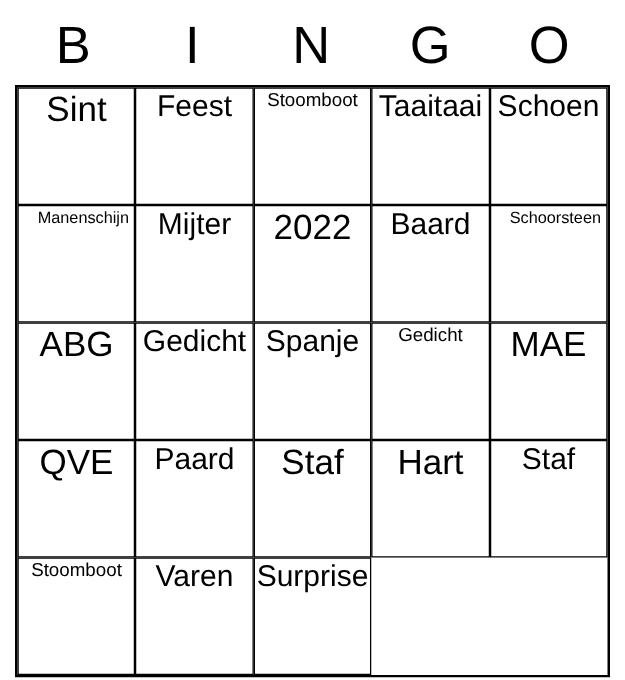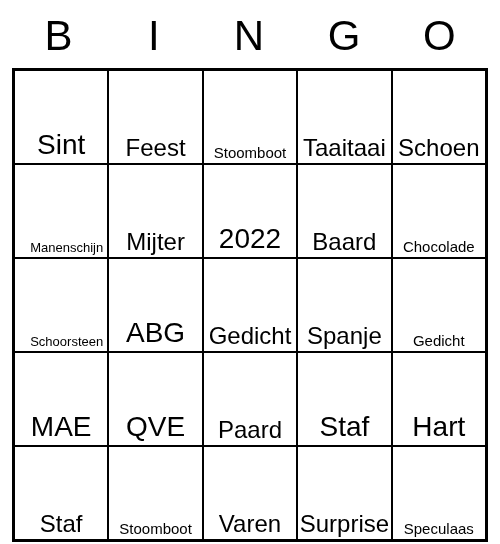--- a/index.html
+++ b/index.html
@@ -29,21 +29,21 @@
     }
     .grid {
       border: 2px solid #000;
       display: grid;
       grid-template-columns: repeat(5, 1fr);
       grid-template-rows: repeat(5, 94px);
     }
     .cell {
       border: 1px solid #000;
       display: flex;
-      align-items: flex-end;
+      align-items: flex-start;
       justify-content: center;
       text-align: center;
       padding: 2px;
       color: #000;
       overflow: hidden;
     }
     .cell span {
       display: block;
       line-height: 1.1;
     }
@@ -85,23 +85,20 @@
       <div class="cell">
         <span class="sz-md">Mijter</span>
       </div>
       <div class="cell">
         <span class="sz-lg">2022</span>
       </div>
       <div class="cell">
         <span class="sz-md">Baard</span>
       </div>
       <div class="cell">
-        <span class="sz-sm">Chocolade</span>
-      </div>
-      <div class="cell">
         <span class="sz-xs">Schoorsteen</span>
       </div>
       <div class="cell">
         <span class="sz-lg">ABG</span>
       </div>
       <div class="cell">
         <span class="sz-md">Gedicht</span>
       </div>
       <div class="cell">
         <span class="sz-md">Spanje</span>
@@ -129,17 +126,14 @@
       </div>
       <div class="cell">
         <span class="sz-sm">Stoomboot</span>
       </div>
       <div class="cell">
         <span class="sz-md">Varen</span>
       </div>
       <div class="cell">
         <span class="sz-md">Surprise</span>
       </div>
-      <div class="cell">
-        <span class="sz-sm">Speculaas</span>
-      </div>
     </div>
 </div>
 
 </body></html>

